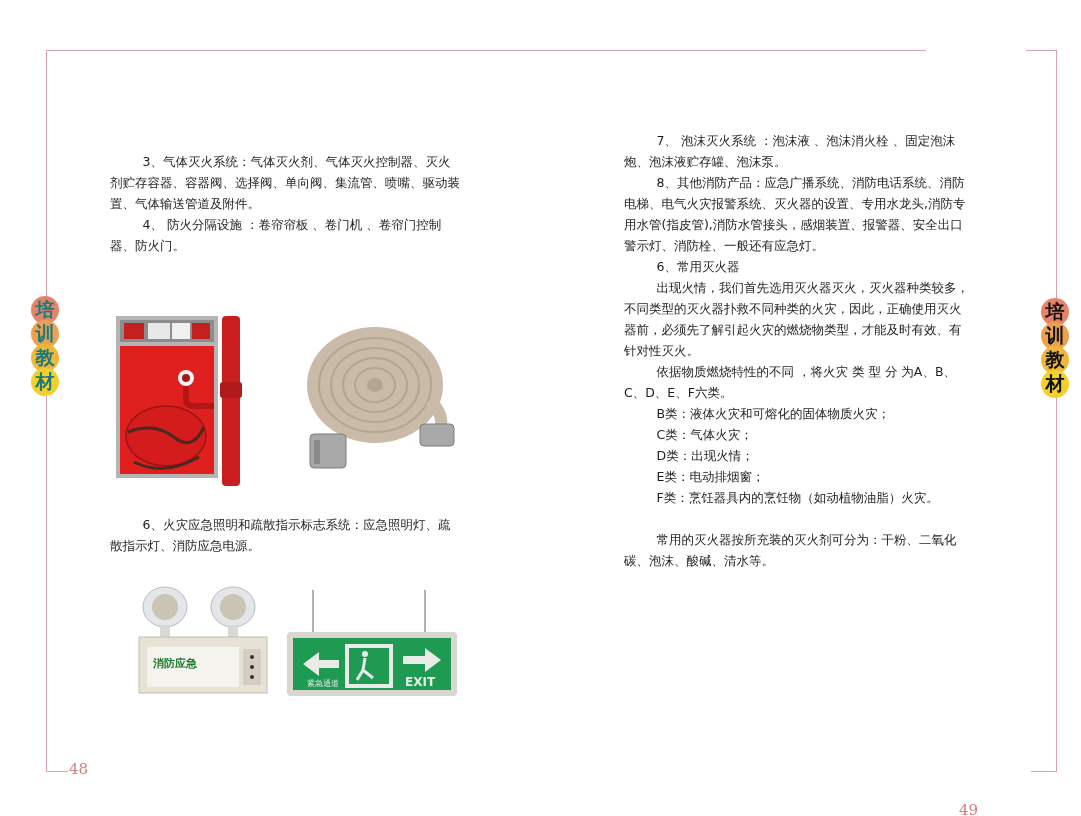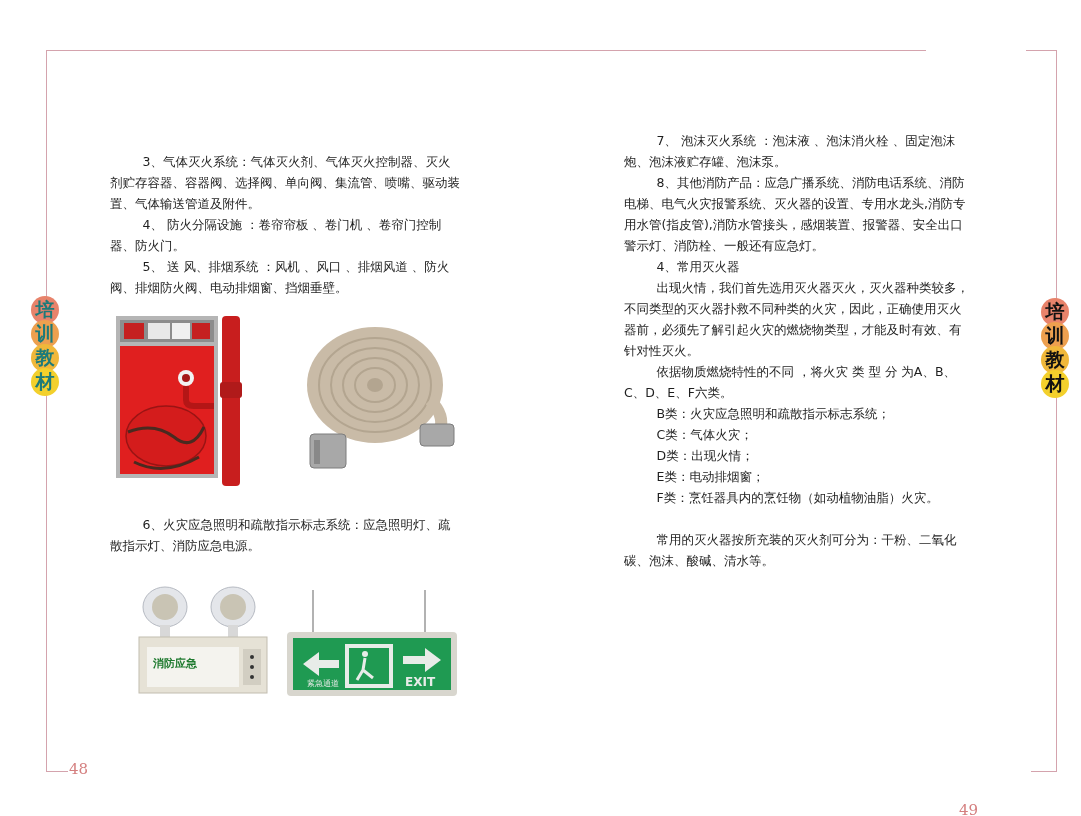--- a/index.html
+++ b/index.html
@@ -46,21 +46,20 @@
 <div class="badge-stack" style="left:1041px;top:298px;">
   <div class="badge right" style="background:#e8836b;">培</div>
   <div class="badge right" style="background:#eda04f;">训</div>
   <div class="badge right" style="background:#f0b83a;">教</div>
   <div class="badge right" style="background:#f3d02c;">材</div>
 </div>
 
 <div class="text-block" style="left:110px;top:151px;width:350px;">
   <p class="indent">3、气体灭火系统：气体灭火剂、气体灭火控制器、灭火剂贮存容器、容器阀、选择阀、单向阀、集流管、喷嘴、驱动装置、气体输送管道及附件。</p>
   <p class="indent">4、 防火分隔设施 ：卷帘帘板 、卷门机 、卷帘门控制器、防火门。</p>
-  <p class="indent">5、 送 风、排烟系统 ：风机 、风口 、排烟风道 、防火阀、排烟防火阀、电动排烟窗、挡烟垂壁。</p>
 </div>
 
 <div class="photo" style="left:114px;top:312px;width:130px;height:175px;">
   <svg width="130" height="175" viewBox="0 0 130 175">
     <rect x="2" y="4" width="102" height="162" fill="#b5b5b5"></rect>
     <rect x="6" y="8" width="94" height="22" fill="#8c8c8c"></rect>
     <rect x="10" y="11" width="20" height="16" fill="#c52020"></rect>
     <rect x="34" y="11" width="22" height="16" fill="#e8e8e8"></rect>
     <rect x="58" y="11" width="18" height="16" fill="#f0f0f0"></rect>
     <rect x="78" y="11" width="18" height="16" fill="#c52020"></rect>
@@ -125,23 +124,23 @@
     <path d="M80 68 L78 80 L72 90 M78 80 L88 88" stroke="#e8ece8" stroke-width="3" fill="none"></path>
     <path d="M156 70 L140 58 L140 66 L118 66 L118 74 L140 74 L140 82 Z" fill="#e8ece8"></path>
     <text x="120" y="96" font-size="12" font-weight="bold" fill="#e8ece8" font-family="DejaVu Sans, sans-serif">EXIT</text>
     <text x="22" y="96" font-size="8" fill="#e8ece8" font-family="DejaVu Sans, sans-serif">紧急通道</text>
   </svg>
 </div>
 
 <div class="text-block" style="left:624px;top:130px;width:348px;">
   <p class="indent">7、 泡沫灭火系统 ：泡沫液 、泡沫消火栓 、固定泡沫炮、泡沫液贮存罐、泡沫泵。</p>
   <p class="indent">8、其他消防产品：应急广播系统、消防电话系统、消防电梯、电气火灾报警系统、灭火器的设置、专用水龙头,消防专用水管(指皮管),消防水管接头，感烟装置、报警器、安全出口警示灯、消防栓、一般还有应急灯。</p>
-  <p class="indent">4、常用灭火器</p>
+  <p class="indent">6、常用灭火器</p>
   <p class="indent">出现火情，我们首先选用灭火器灭火，灭火器种类较多，不同类型的灭火器扑救不同种类的火灾，因此，正确使用灭火器前，必须先了解引起火灾的燃烧物类型，才能及时有效、有针对性灭火。</p>
   <p class="indent">依据物质燃烧特性的不同 ，将火灾 类 型 分 为A、B、C、D、E、F六类。</p>
-  <p class="indent">B类：火灾应急照明和疏散指示标志系统；</p>
+  <p class="indent">B类：液体火灾和可熔化的固体物质火灾；</p>
   <p class="indent">C类：气体火灾；</p>
   <p class="indent">D类：出现火情；</p>
   <p class="indent">E类：电动排烟窗；</p>
   <p class="indent">F类：烹饪器具内的烹饪物（如动植物油脂）火灾。</p>
   <div class="spacer"></div>
   <p class="indent">常用的灭火器按所充装的灭火剂可分为：干粉、二氧化碳、泡沫、酸碱、清水等。</p>
 </div>
 
 </body></html>

